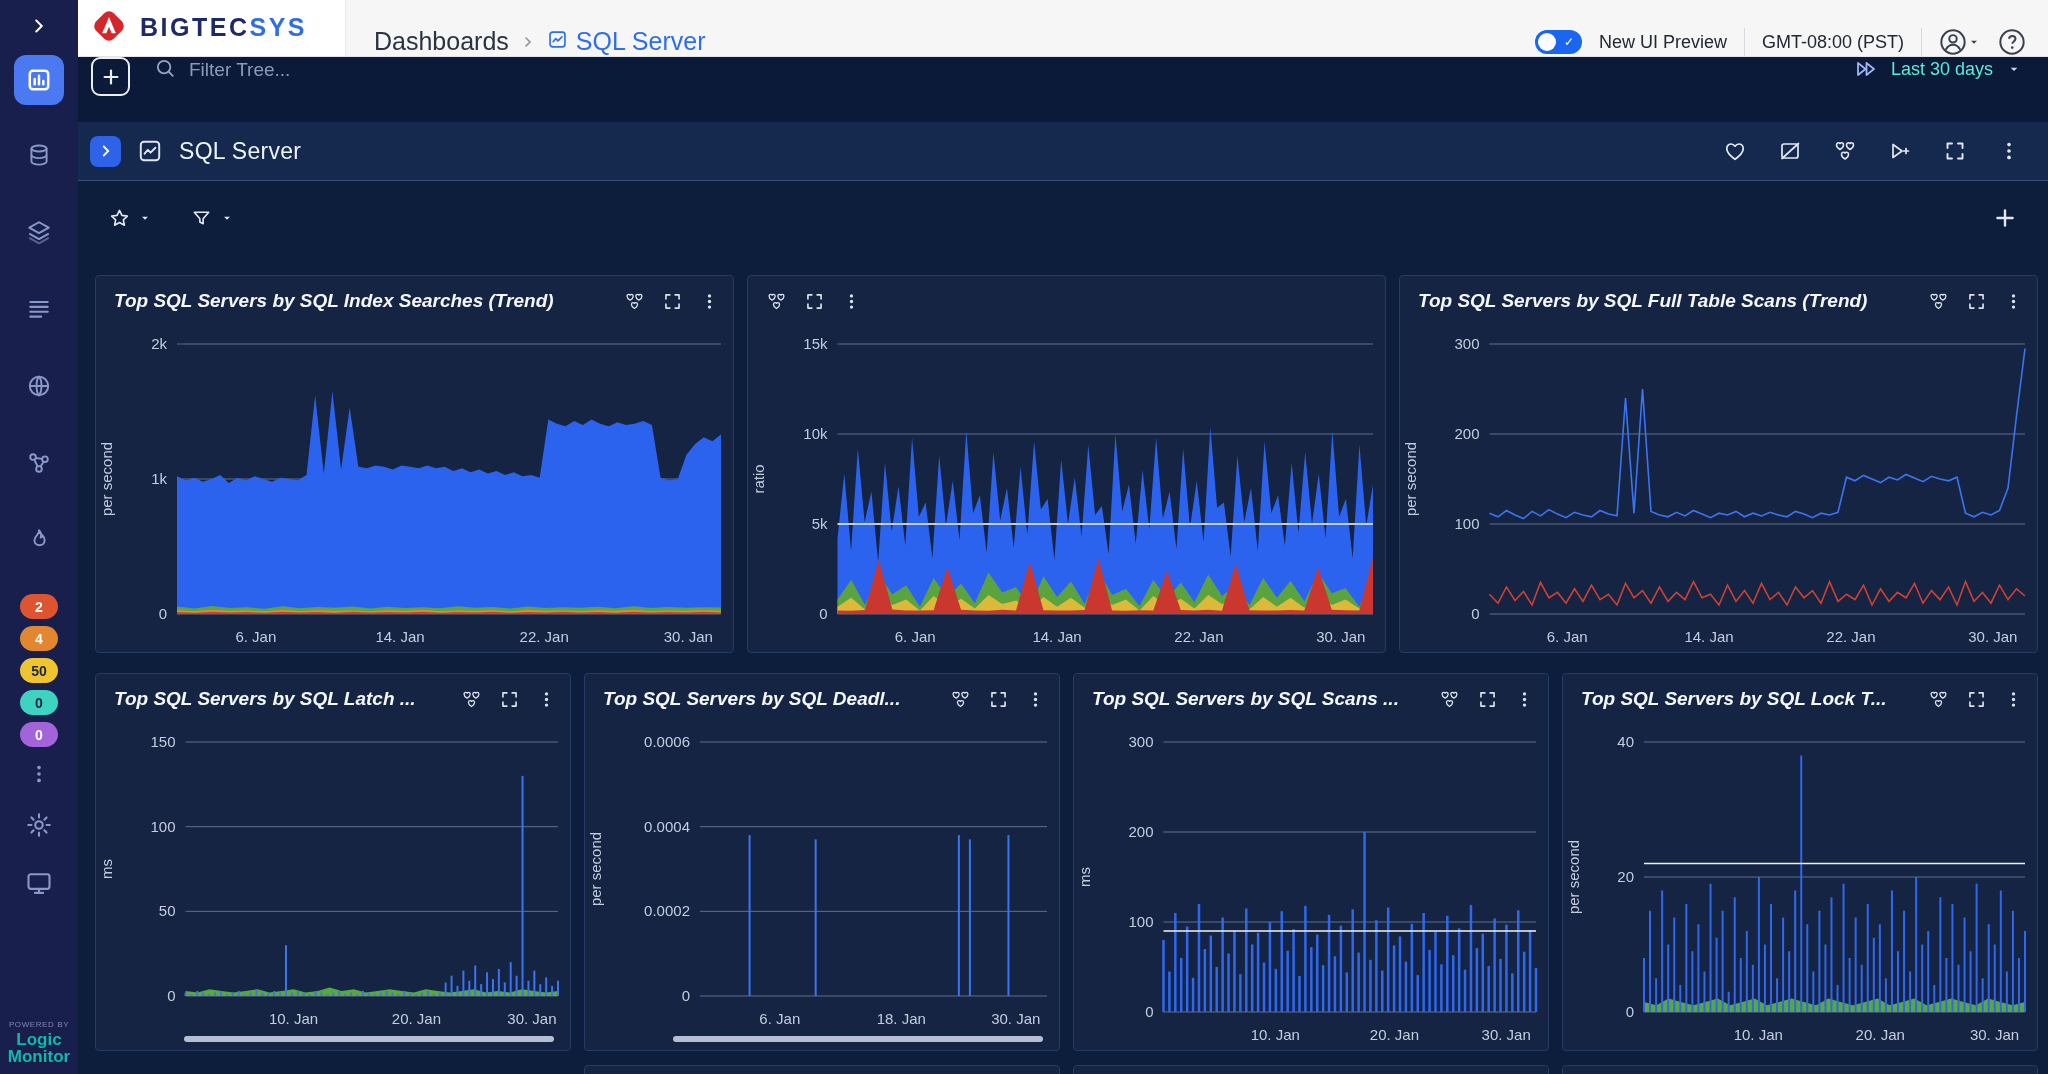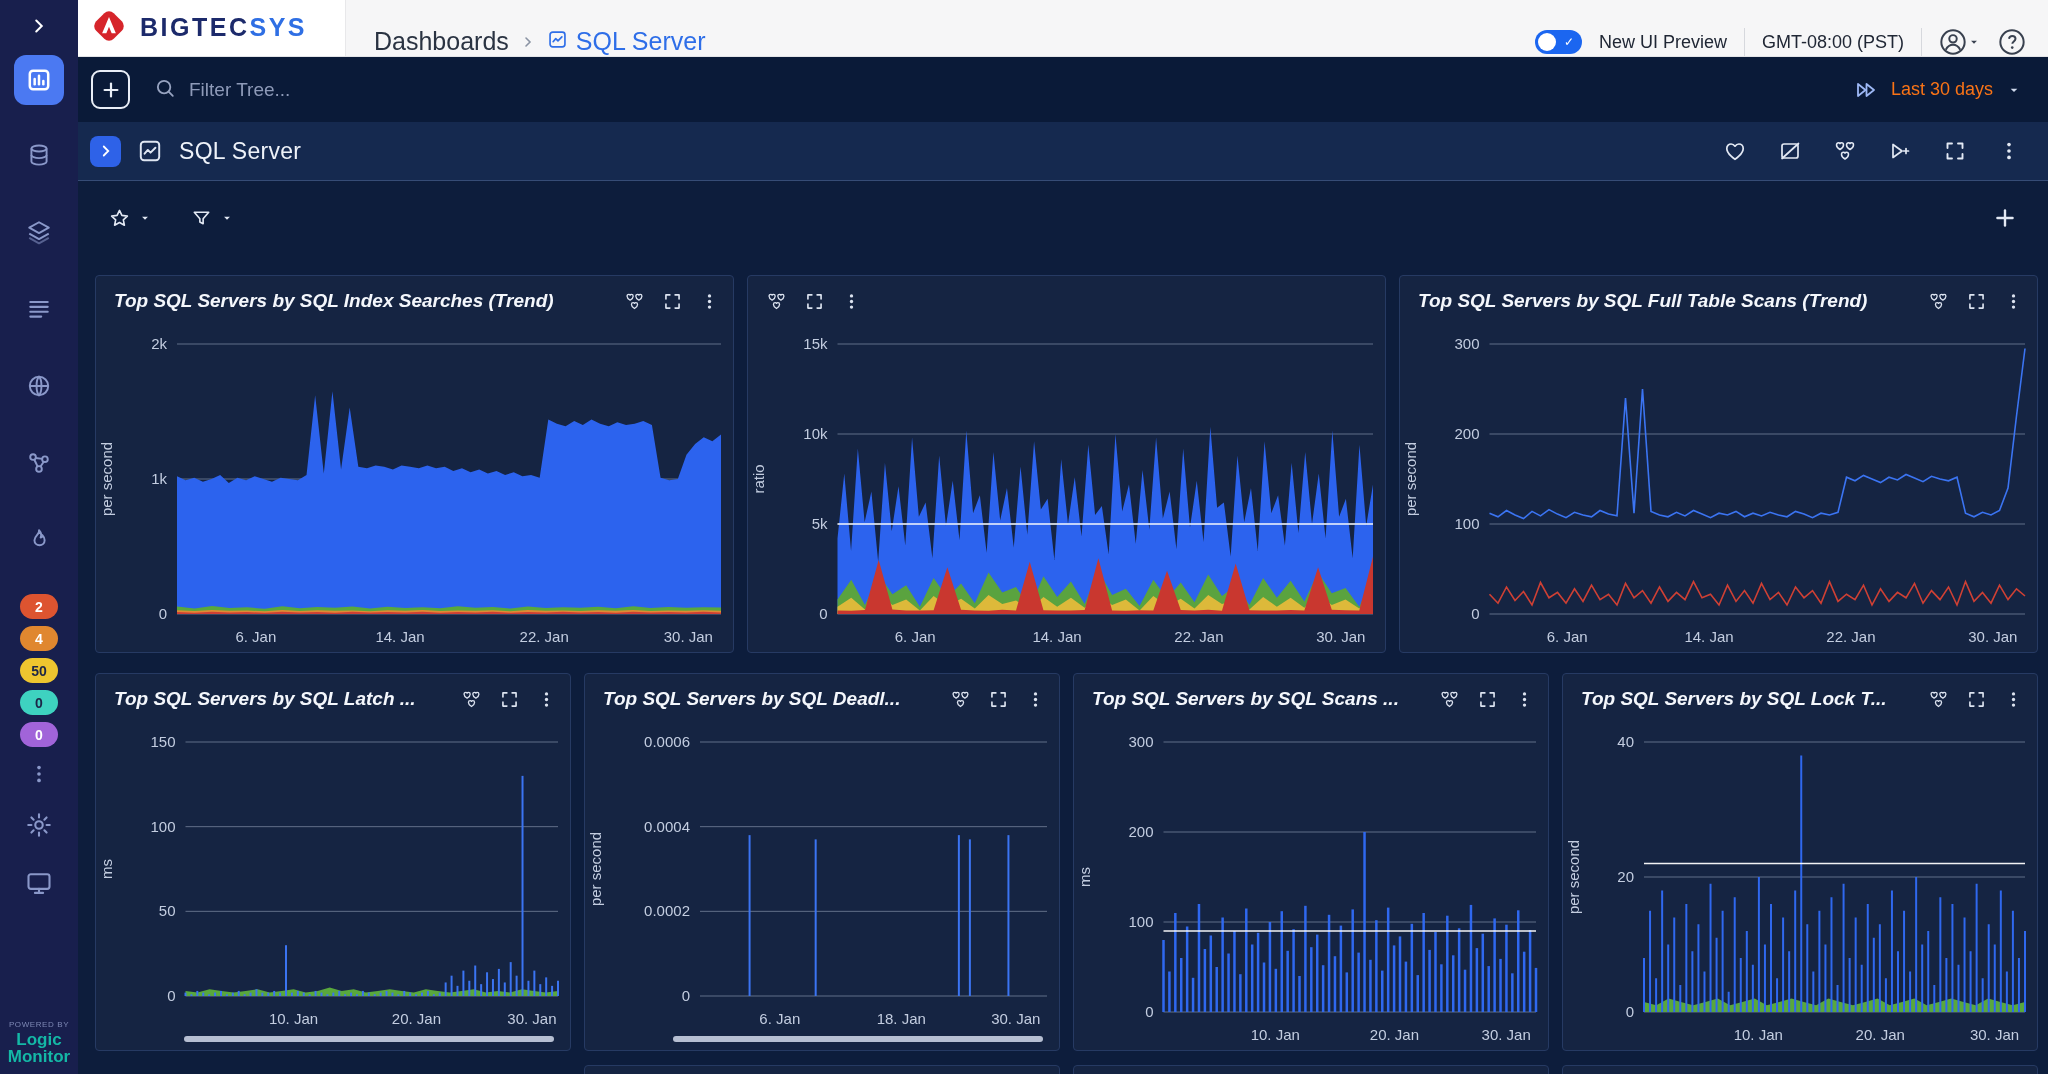--- a/index.html
+++ b/index.html
@@ -33,26 +33,26 @@
   .crumb-sep { color: #8a93a3; display: flex; }
   .crumb-current { color: #2e6ee8; display: flex; align-items: center; gap: 8px; font-weight: 500; }
   .top-right { margin-left: auto; display: flex; align-items: center; gap: 17px; padding-right: 22px; color: #202735; font-size: 18px; }
   .toggle { width: 47px; height: 24px; border-radius: 12px; background: #1b66f0; position: relative; cursor: pointer; flex-shrink: 0; }
   .toggle .knob { position: absolute; left: 3px; top: 3px; width: 18px; height: 18px; border-radius: 50%; background: #fff; }
   .toggle .tick { position: absolute; right: 8px; top: 5px; color: #fff; font-size: 12px; }
   .vdiv { width: 1px; height: 28px; background: #d6d8dd; }
   .round-btn { color: #39414f; display: flex; align-items: center; cursor: pointer; }
 
   
-  .bar2 { height: 65px; flex-shrink: 0; background: #0a1a38; display: flex; align-items: center; gap: 24px; padding: 0 26px 0 13px; }
+  .bar2 { height: 65px; flex-shrink: 0; background: #0a1a38; display: flex; align-items: flex-start; gap: 24px; padding: 0 26px 0 13px; }
   .add-btn { width: 39px; height: 39px; border: 2px solid #e9eef7; border-radius: 9px; color: #e9eef7; display: flex; align-items: center; justify-content: center; cursor: pointer; flex-shrink: 0; }
   .search { display: flex; align-items: center; gap: 13px; color: #97a3c0; }
   .search input { background: transparent; border: none; outline: none; color: #dfe6f4; font-size: 19px; width: 360px; font-family: inherit; }
   .search input::placeholder { color: #8e9ab8; }
-  .range { margin-left: auto; display: flex; align-items: center; gap: 13px; color: #f97316; font-size: 18px; cursor: pointer; }
+  .range { margin-left: auto; display: flex; align-items: center; gap: 13px; color: #5eead4; font-size: 18px; cursor: pointer; }
   .range .skip { color: #9db8f5; display: flex; }
   .range .caret { color: #cfd9ec; display: flex; }
 
   
   .bar3 { height: 59px; flex-shrink: 0; background: #15294f; border-bottom: 1px solid rgba(140,168,218,.28); display: flex; align-items: center; gap: 16px; padding: 0 28px 0 12px; }
   .expand-pill { width: 31px; height: 31px; border-radius: 8px; background: #2e62e8; color: #fff; display: flex; align-items: center; justify-content: center; cursor: pointer; flex-shrink: 0; }
   .dash-icon { color: #dfe6f2; display: flex; }
   .dash-title { color: #eef2f9; font-size: 23px; font-weight: 500; letter-spacing: .3px; }
   .bar3-actions { margin-left: auto; display: flex; align-items: center; gap: 31px; color: #e3e9f4; }
   .icn { display: flex; align-items: center; cursor: pointer; }

